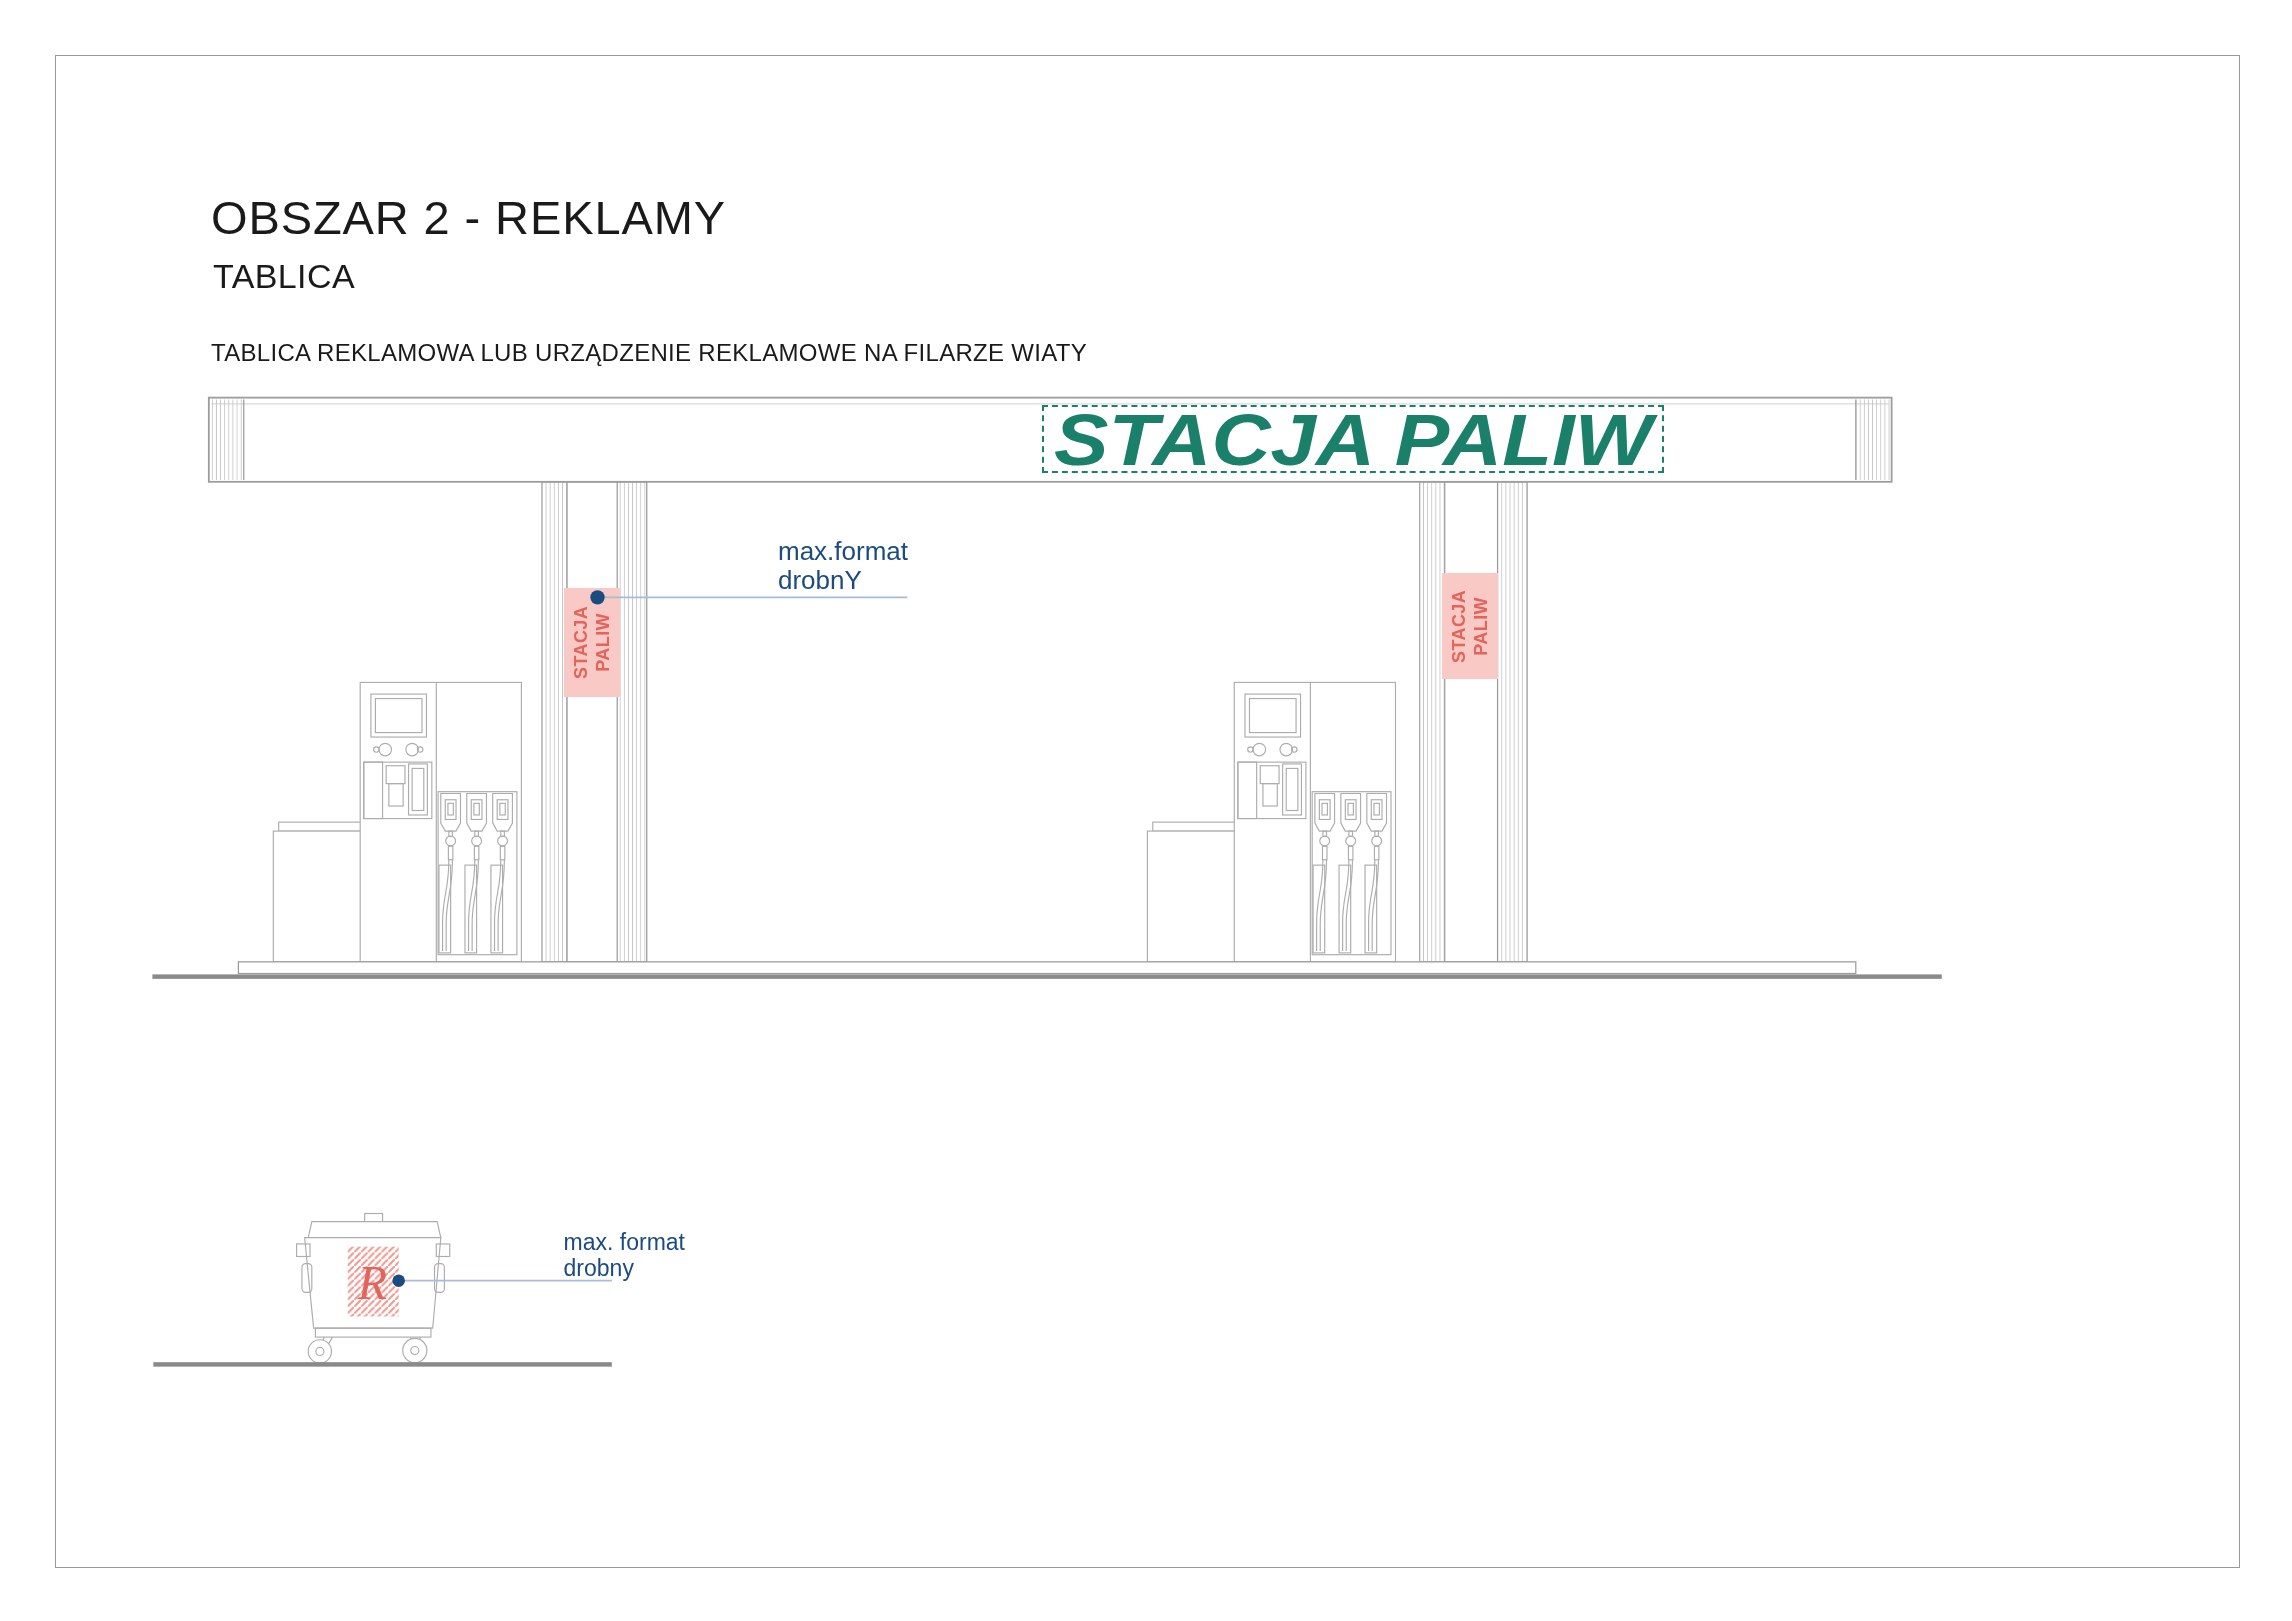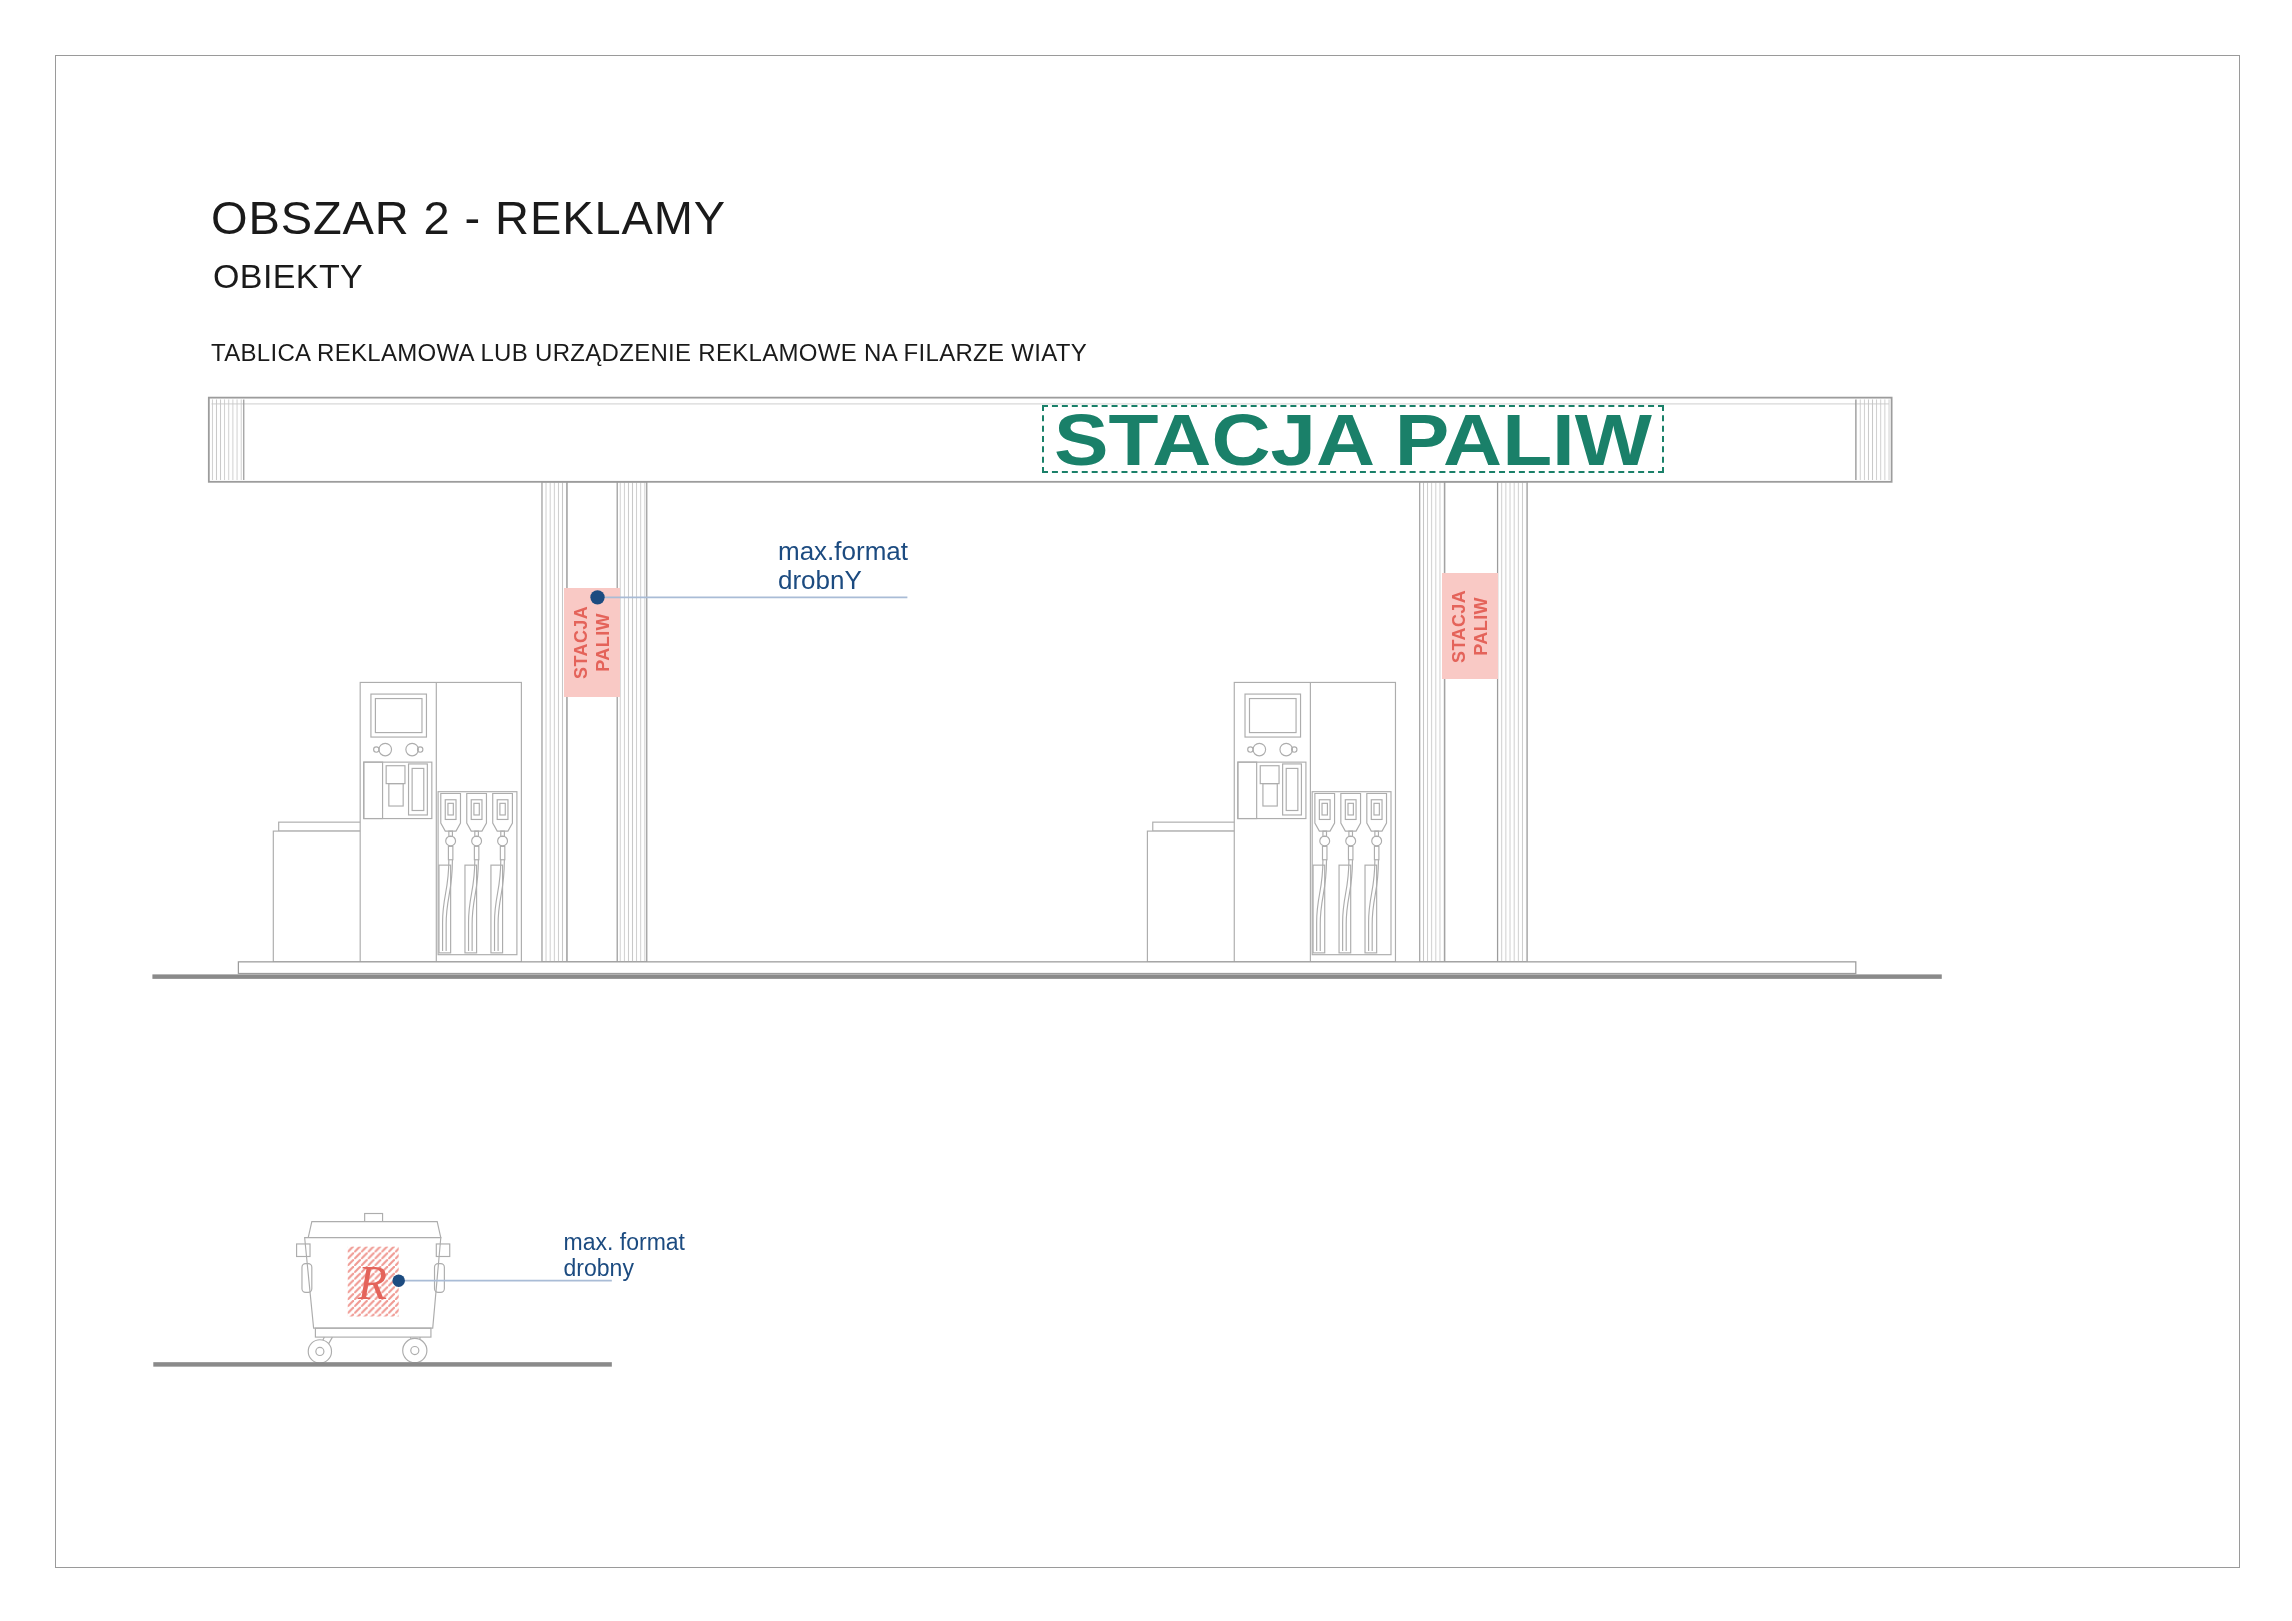--- a/index.html
+++ b/index.html
@@ -8,21 +8,21 @@
   .abs{position:absolute;}
   .frame{left:55px;top:55px;width:2183px;height:1511px;border:1.8px solid #9a9a9a;}
   .doc-title{left:211px;top:190px;font-size:47px;letter-spacing:0.9px;white-space:nowrap;}
   .doc-subtitle{left:213px;top:257px;font-size:34px;letter-spacing:0.4px;white-space:nowrap;}
   .sec-heading{left:211px;top:339px;font-size:24px;letter-spacing:0.3px;white-space:nowrap;}
   .sec2-heading{left:157px;top:1085px;font-size:24px;line-height:28px;letter-spacing:0.3px;white-space:nowrap;}
   .drawing{left:0;top:0;width:2293px;height:1621px;z-index:1;}
   .overlay{z-index:3;}
   .toplayer{left:0;top:0;width:2293px;height:1621px;z-index:5;pointer-events:none;}
   .canopy-sign{left:1042px;top:405px;width:622px;height:68px;border:2.7px dashed var(--sign_green);
-        display:flex;align-items:center;justify-content:center;box-sizing:border-box;overflow:visible;}
+        display:flex;align-items:center;justify-content:center;box-sizing:border-box;overflow:visible;font-style:italic;}
   .canopy-sign span{font-size:73px;font-weight:bold;line-height:63px;color:var(--sign_green);
         white-space:nowrap;transform:scaleX(1.12);letter-spacing:0px;}
   .pillar-label{background:var(--label_pink);display:flex;align-items:center;justify-content:center;overflow:visible;}
   .pillar-label-left{left:564px;top:588px;width:56px;height:109px;}
   .pillar-label-right{left:1442px;top:573px;width:56px;height:106px;}
   .pillar-label .rot{width:116px;flex-shrink:0;transform:rotate(-90deg);text-align:center;
         font-size:18px;font-weight:bold;line-height:22.4px;letter-spacing:0.4px;color:var(--label_red);}
   .annotation{color:var(--annotation_navy);text-align:left;white-space:nowrap;}
   .ann-canopy{right:1385px;top:537px;font-size:26px;line-height:29px;}
   .ann-bin{right:1608px;top:1229px;font-size:23px;line-height:26px;}
@@ -40,21 +40,21 @@
   .navy{fill:var(--annotation_navy);}
 </style>
 </head>
 <body>
 
 <div class="page">
 
   <div class="abs frame"></div>
 
   <div class="abs doc-title">OBSZAR 2 - REKLAMY</div>
-  <div class="abs doc-subtitle">OBIEKTY</div>
+  <div class="abs doc-subtitle">TABLICA</div>
   <div class="abs sec-heading">TABLICA REKLAMOWA LUB URZĄDZENIE REKLAMOWE NA FILARZE WIATY</div>
 
   <svg class="abs drawing" viewBox="0 0 2560 1810" xmlns="http://www.w3.org/2000/svg">
     <defs>
       <pattern id="vh" patternUnits="userSpaceOnUse" width="4.6" height="8">
         <path d="M2.3,0 V8" stroke="#c6c6c6" stroke-width="1"></path>
       </pattern>
       <pattern id="dh" patternUnits="userSpaceOnUse" width="7.6" height="7.6">
         <path d="M-1,8.6 L8.6,-1" style="stroke:var(--hatch_red)" stroke-width="2.4"></path>
       </pattern>

